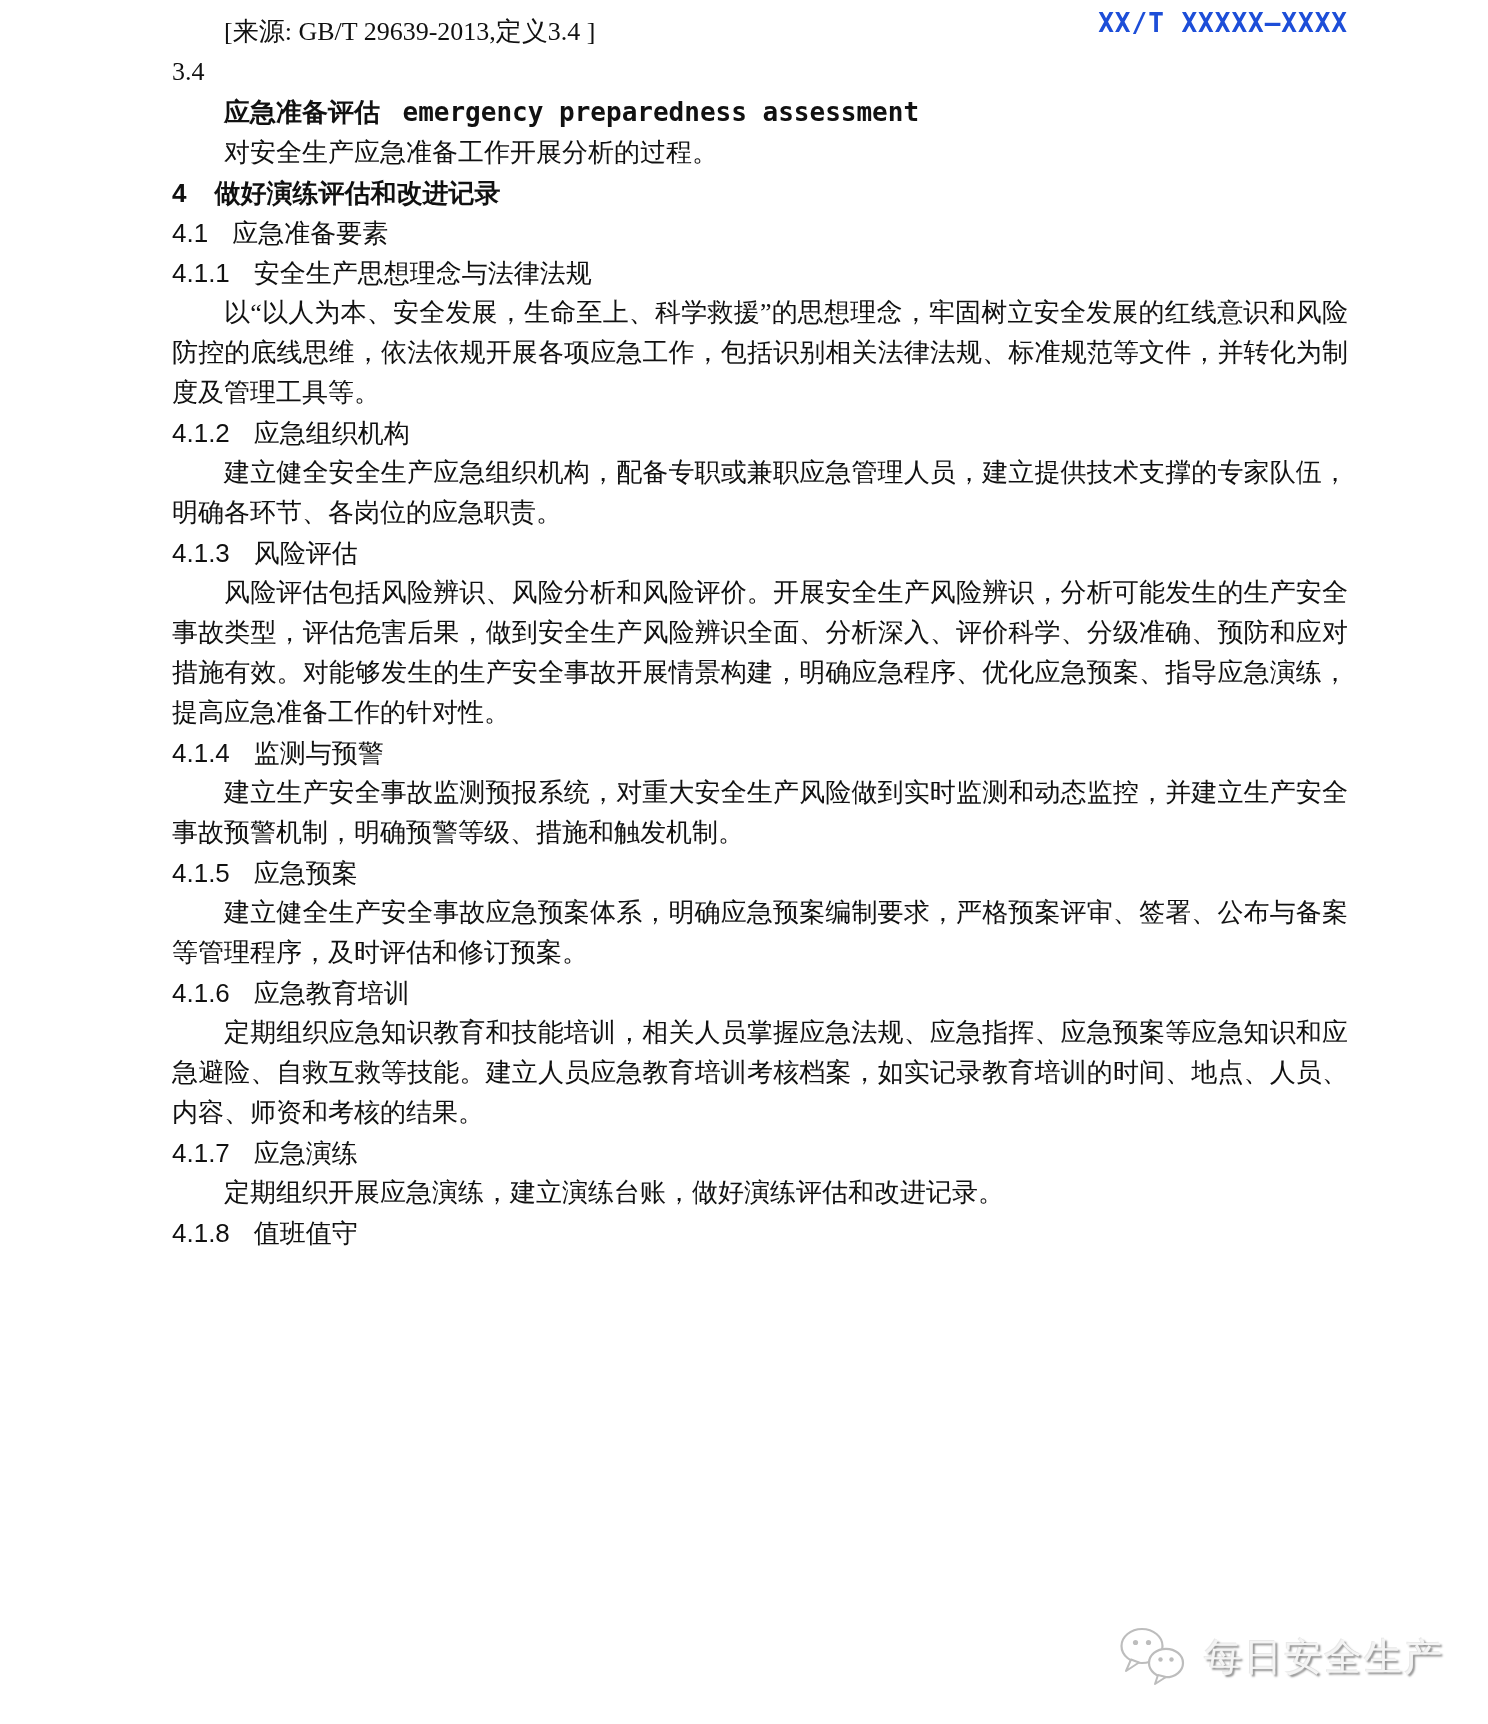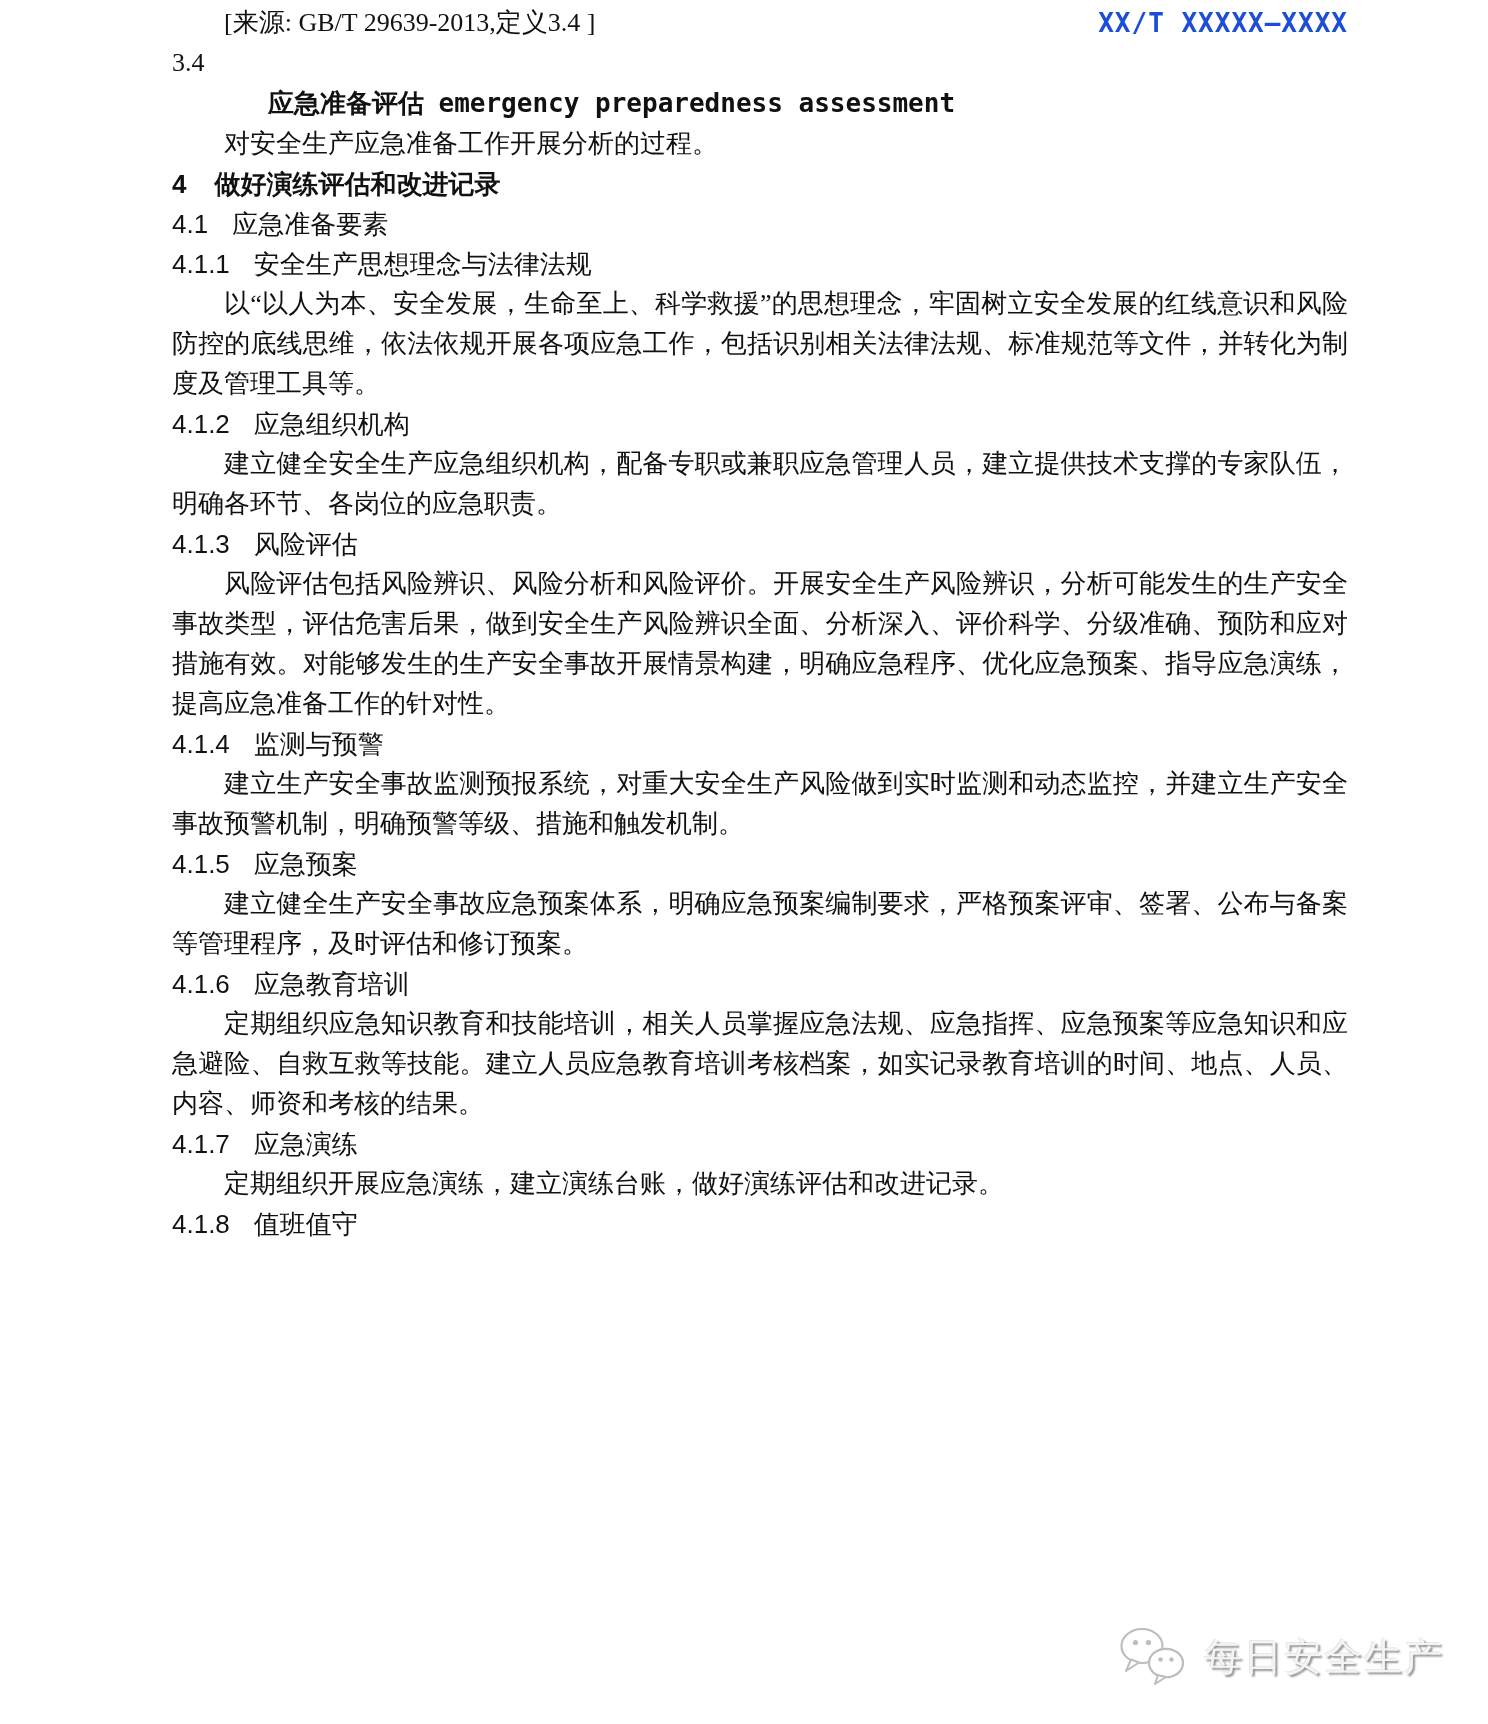--- a/index.html
+++ b/index.html
@@ -16,39 +16,39 @@
     position:absolute;
     top:8px;
     right:140px;
     font-family:"DejaVu Sans Mono", monospace;
     font-weight:700;
     font-size:26px;
     letter-spacing:1px;
     color:#1d4ed8;
   }
   .content{
-    padding:3px 140px 0 172px;
+    padding:12px 140px 0 172px;
   }
   .content p,.content h2,.content h3{
     margin:0;
     font-size:26px;
     line-height:40px;
   }
   .serif{font-family:"Liberation Serif", serif;font-weight:400;}
   .indent{text-indent:2em;}
   .just{text-align:justify;}
   .source{margin-top:55px;margin-bottom:15px;}
   .term-no{margin-bottom:17px;}
   .term-title{
     padding-left:2em;
     margin-bottom:15px;
     font-weight:700;
   }
-  .term-title .zh{font-family:"Liberation Sans", sans-serif;margin-left:44px;}
-  .term-title .en{font-family:"DejaVu Sans Mono", monospace;margin-left:8px;}
+  .term-title .zh{font-family:"Liberation Sans", sans-serif;}
+  .term-title .en{font-family:"DejaVu Sans Mono", monospace;margin-left:16px;}
   .term-def{margin-bottom:30px;}
   .ch{
     font-family:"Liberation Sans", sans-serif;
     font-weight:700;
     margin-bottom:30px;
   }
   .sec{
     font-family:"Liberation Sans", sans-serif;
     font-weight:400;
     margin-bottom:15px;

